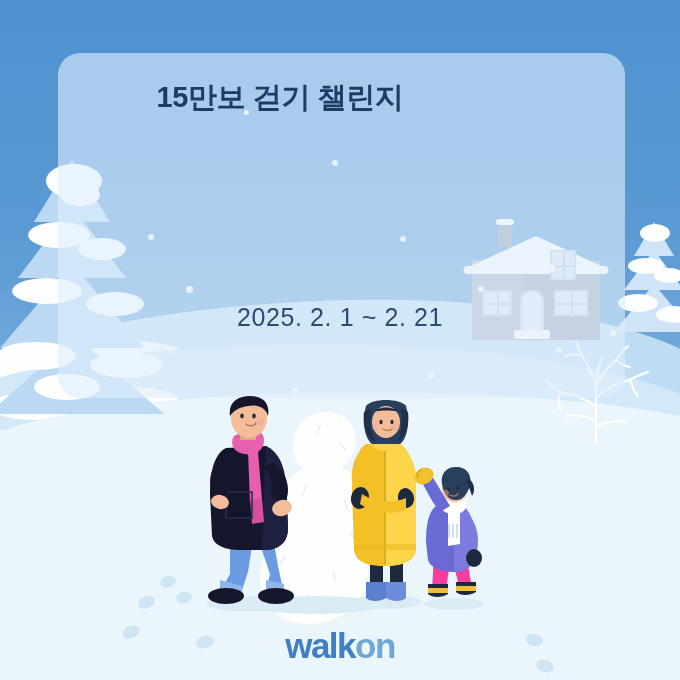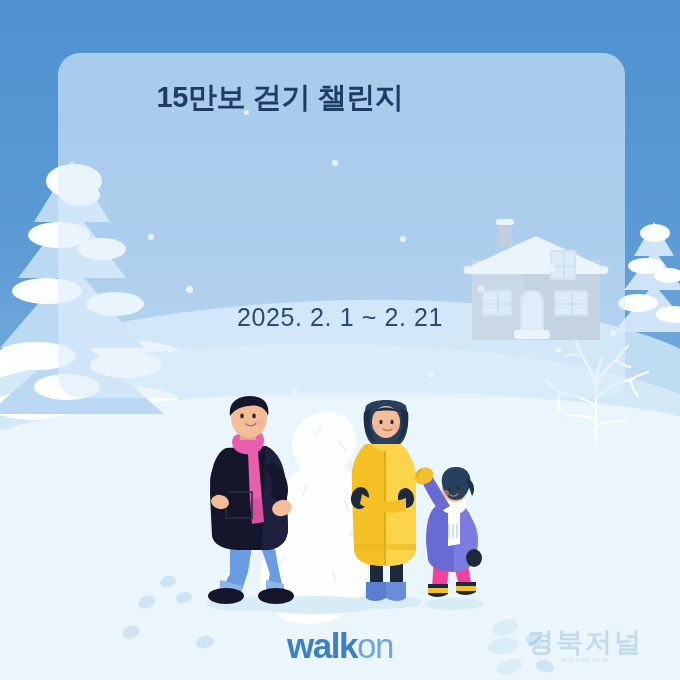--- a/index.html
+++ b/index.html
@@ -87,21 +87,21 @@
   
   .child{left:410px;top:462px;width:84px;height:148px;}
 
   
   .foot{position:absolute;background:#cfe5f3;border-radius:50% 50% 45% 45%;}
 
   
   .logo{position:absolute;left:0;top:628px;width:680px;text-align:center;
         font-size:35px;letter-spacing:-1.5px;line-height:1;}
   .logo .walk{font-weight:bold;color:#3f7fc4;}
-  .logo .on{font-weight:normal;color:#6fa8d8;}
+  .logo .on{font-weight:bold;color:#6fa8d8;}
 
   
   .watermark{position:absolute;left:492px;top:618px;width:170px;height:58px;opacity:.30;}
   .wm-text{position:absolute;left:18px;top:6px;width:150px;text-align:center;
            font-size:27px;font-weight:bold;color:#6fa0c8;letter-spacing:2px;}
   .wm-url{position:absolute;left:18px;top:38px;width:150px;text-align:center;
           font-size:7px;color:#7fa8c9;letter-spacing:.4px;}
   .wm-blob{position:absolute;background:#8dc2e8;border-radius:50% 50% 40% 60%;opacity:.55;}
 </style>
 </head>
@@ -373,21 +373,14 @@
       <ellipse cx="48" cy="26" rx="1.5" ry="2" fill="#2b2b2b"></ellipse>
       <path d="M40 33 C43 35 46 34 48 32" stroke="#b9765a" stroke-width="1.3" fill="none" stroke-linecap="round"></path>
       <circle cx="36" cy="31" r="3" fill="#f0a9a0" opacity=".5"></circle>
     </svg>
   </div>
 
   <div class="logo">
     <span class="walk">walk</span><span class="on">on</span>
   </div>
 
-  <div class="watermark">
-    <div class="wm-blob" style="left:0px;top:2px;width:26px;height:15px;transform:rotate(-18deg);"></div>
-    <div class="wm-blob" style="left:-4px;top:20px;width:30px;height:16px;transform:rotate(-12deg);"></div>
-    <div class="wm-blob" style="left:4px;top:42px;width:26px;height:14px;transform:rotate(-20deg);"></div>
-    <div class="wm-text">경북저널</div>
-    <div class="wm-url">kbjnews.co.kr</div>
-  </div>
 
 </div>
 
 </body></html>

